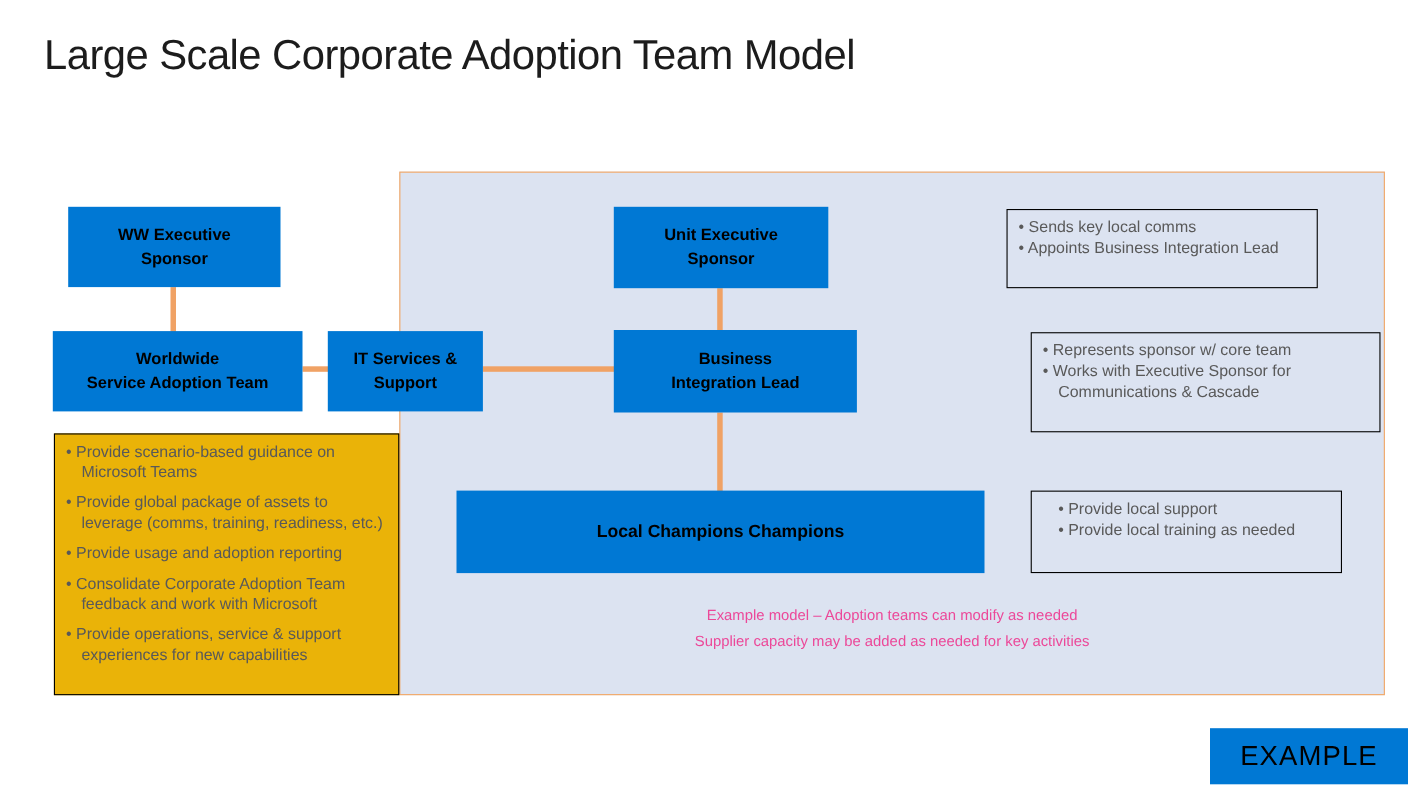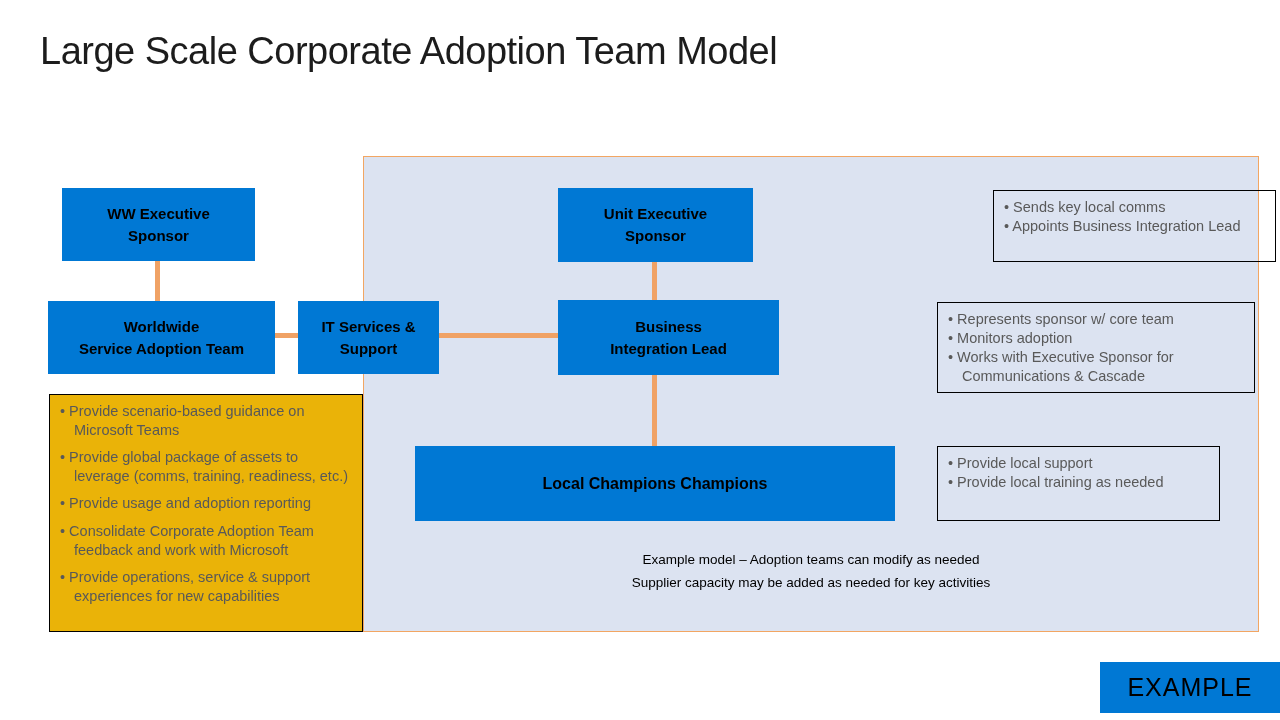--- a/index.html
+++ b/index.html
@@ -32,34 +32,34 @@
   .c-v1{left:155px;top:261px;width:5px;height:41px;}
   .c-v2{left:652px;top:262px;width:5px;height:39px;}
   .c-v3{left:652px;top:375px;width:5px;height:72px;}
   .c-h1{left:275px;top:333px;width:24px;height:5px;}
   .c-h2{left:439px;top:333px;width:120px;height:5px;}
   .notebox{
     position:absolute;border:1px solid #000000;box-sizing:border-box;
     color:#595959;background:transparent;
   }
   .nb-left{left:49px;top:394px;width:314px;height:238px;background:#eab308;}
-  .nb-r1{left:993px;top:190px;width:283px;height:72px;}
+  .nb-r1{left:915px;top:190px;width:283px;height:72px;}
   .nb-r2{left:937px;top:302px;width:318px;height:91px;}
-  .nb-r3{left:937px;top:446px;width:283px;height:75px;}
+  .nb-r3{left:937px;top:446px;width:283px;height:75px;padding-left:14px;}
   .notebox ul{
     list-style:none;margin:0;padding:7px 8px 6px 10px;
     font-size:14.5px;line-height:1.3;
   }
   .notebox li{padding-left:14px;text-indent:-14px;}
   .notebox li::before{content:"• ";color:#595959;}
   .nb-left ul li{margin-bottom:8.5px;}
   .nb-left ul li:last-child{margin-bottom:0;}
   .caption{
     position:absolute;left:363px;top:548px;width:896px;
-    text-align:center;color:#000000;font-size:13.5px;line-height:23px;
+    text-align:center;color:#ec4899;font-size:13.5px;line-height:23px;
   }
   .example-badge{
     position:absolute;left:1100px;top:662px;width:180px;height:51px;
     background:#0078d4;color:#000000;display:flex;align-items:center;justify-content:center;
     font-size:25px;letter-spacing:1px;font-weight:400;
   }
 </style>
 </head>
 <body>
 
@@ -98,21 +98,20 @@
 <div class="notebox nb-r1">
   <ul>
     <li>Sends key local comms</li>
     <li>Appoints Business Integration Lead</li>
   </ul>
 </div>
 
 <div class="notebox nb-r2">
   <ul>
     <li>Represents sponsor w/ core team</li>
-    <li>Monitors adoption</li>
     <li>Works with Executive Sponsor for Communications &amp; Cascade</li>
   </ul>
 </div>
 
 <div class="notebox nb-r3">
   <ul>
     <li>Provide local support</li>
     <li>Provide local training as needed</li>
   </ul>
 </div>

